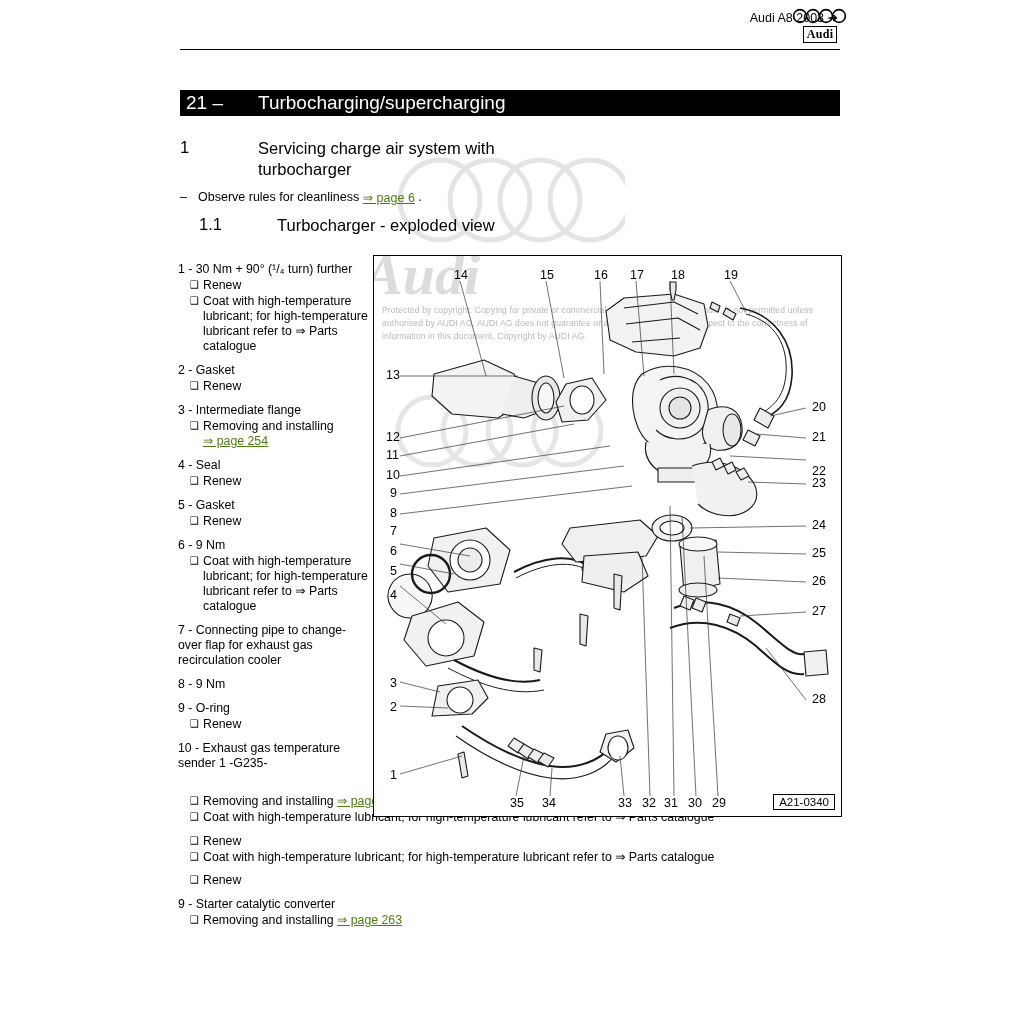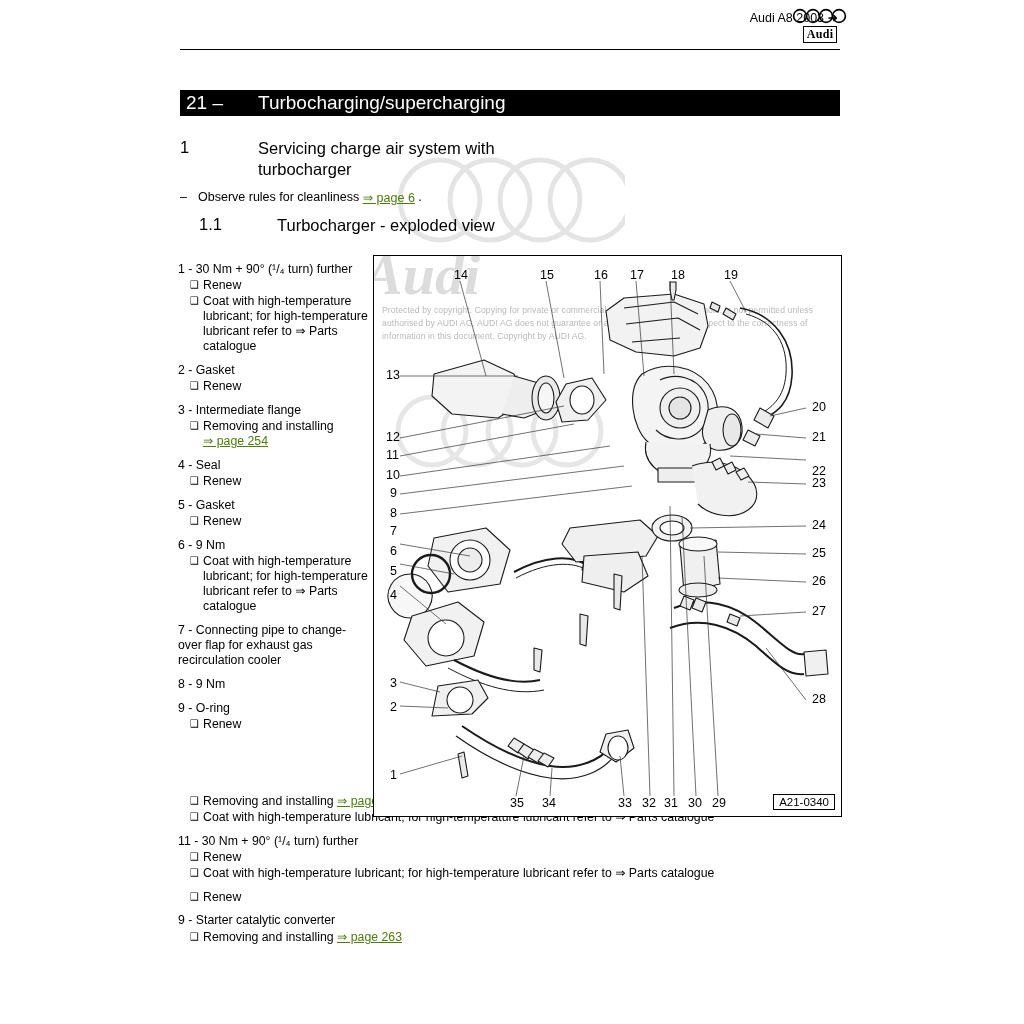--- a/index.html
+++ b/index.html
@@ -333,38 +333,40 @@
     </div>
 
     <div class="part">
       <div class="head">9 - O-ring</div>
       <div class="sub">
         <span class="box">❑</span>
         <span class="subtxt">Renew</span>
       </div>
     </div>
 
+    <div class="part">
+      <div class="head">10 - Exhaust gas temperature sender 1 -G235-</div>
+    </div>
 
   </div>
 
   <div class="parts-wide">
 
     <div class="part">
       <div class="sub">
         <span class="box">❑</span>
         <span class="subtxt">Removing and installing <span class="link">⇒ page 295</span></span>
       </div>
       <div class="sub">
         <span class="box">❑</span>
         <span class="subtxt">Coat with high-temperature lubricant; for high-temperature lubricant refer to ⇒  Parts catalogue</span>
       </div>
     </div>
 
     <div class="part">
-      <div class="head">11 - 30 Nm + 90° (¹/₄ turn) further</div>
       <div class="sub">
         <span class="box">❑</span>
         <span class="subtxt">Renew</span>
       </div>
       <div class="sub">
         <span class="box">❑</span>
         <span class="subtxt">Coat with high-temperature lubricant; for high-temperature lubricant refer to ⇒  Parts catalogue</span>
       </div>
     </div>
 

